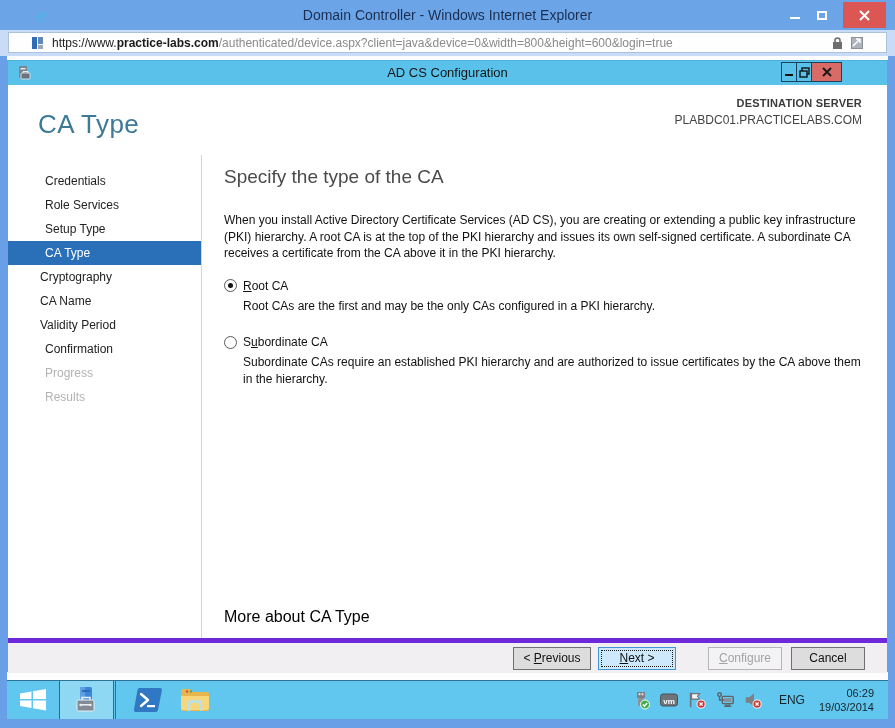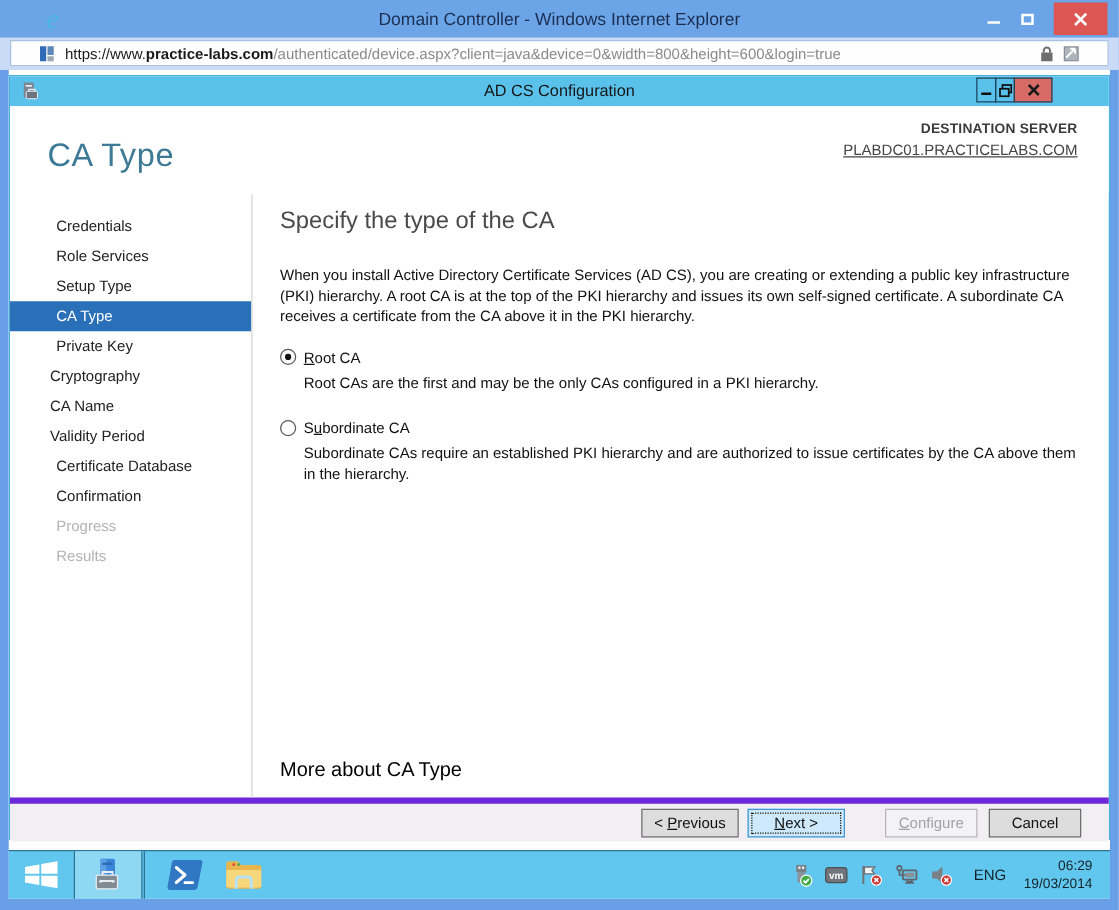--- a/index.html
+++ b/index.html
@@ -46,21 +46,21 @@
   .wiz-controls { position:absolute; right:45px; top:1px; display:flex; }
   .wiz-btn { width:16px; height:20px; border:1px solid #17435c; margin-left:-1px;
              display:flex; align-items:center; justify-content:center; }
   .wiz-btn.close { width:31px; background:#d96b66; }
   .wiz-btn.min i { display:block; width:8px; height:2px; background:#111; margin-top:5px; }
 
   .wiz-header { position:relative; height:70px; background:#fff; }
   .page-title { position:absolute; left:30px; top:24px; font-size:26px; color:#3d7a96; letter-spacing:0.5px; }
   .dest-block { position:absolute; right:25px; top:12px; text-align:right; }
   .dest-label { font-size:11px; font-weight:bold; color:#3b3b3b; letter-spacing:0.2px; }
-  .dest-server { font-size:12px; color:#444; margin-top:4px;text-decoration:underline; }
+  .dest-server { font-size:12px; color:#444; margin-top:4px; }
 
   .wiz-body { display:flex; height:483px; }
   .sidebar { width:193px; padding-top:14px; flex:0 0 auto; }
   .side-item { height:24px; line-height:24px; font-size:12px; color:#222; padding-left:37px; cursor:pointer; }
   .side-item.sub { padding-left:32px; }
   .side-item.selected { background:#2a70b9; color:#ffffff; }
   .side-item.disabled { color:#b3b3b3; cursor:default; }
   .v-divider { width:1px; background:#d6d6d6; flex:0 0 auto; }
 
   .content { position:relative; flex:1; padding:11px 20px 0 22px; }
@@ -183,25 +183,23 @@
           </div>
         </div>
 
         <div class="wiz-body">
 
           <div class="sidebar">
             <div class="side-item">Credentials</div>
             <div class="side-item">Role Services</div>
             <div class="side-item">Setup Type</div>
             <div class="side-item selected">CA Type</div>
-            <div class="side-item">Private Key</div>
             <div class="side-item sub">Cryptography</div>
             <div class="side-item sub">CA Name</div>
             <div class="side-item sub">Validity Period</div>
-            <div class="side-item">Certificate Database</div>
             <div class="side-item">Confirmation</div>
             <div class="side-item disabled">Progress</div>
             <div class="side-item disabled">Results</div>
           </div>
 
           <div class="v-divider"></div>
 
           <div class="content">
             <h1 class="content-heading">Specify the type of the CA</h1>
             <p class="intro">When you install Active Directory Certificate Services (AD CS), you are creating or extending a public key infrastructure (PKI) hierarchy. A root CA is at the top of the PKI hierarchy and issues its own self-signed certificate. A subordinate CA receives a certificate from the CA above it in the PKI hierarchy.</p>

